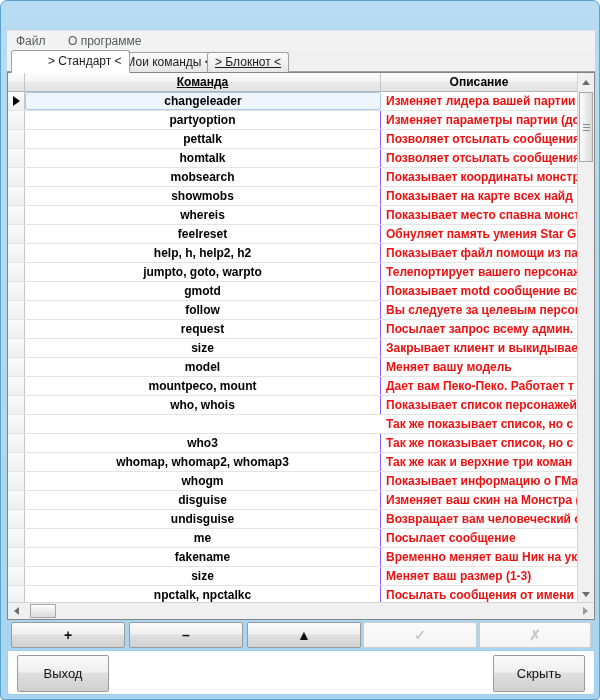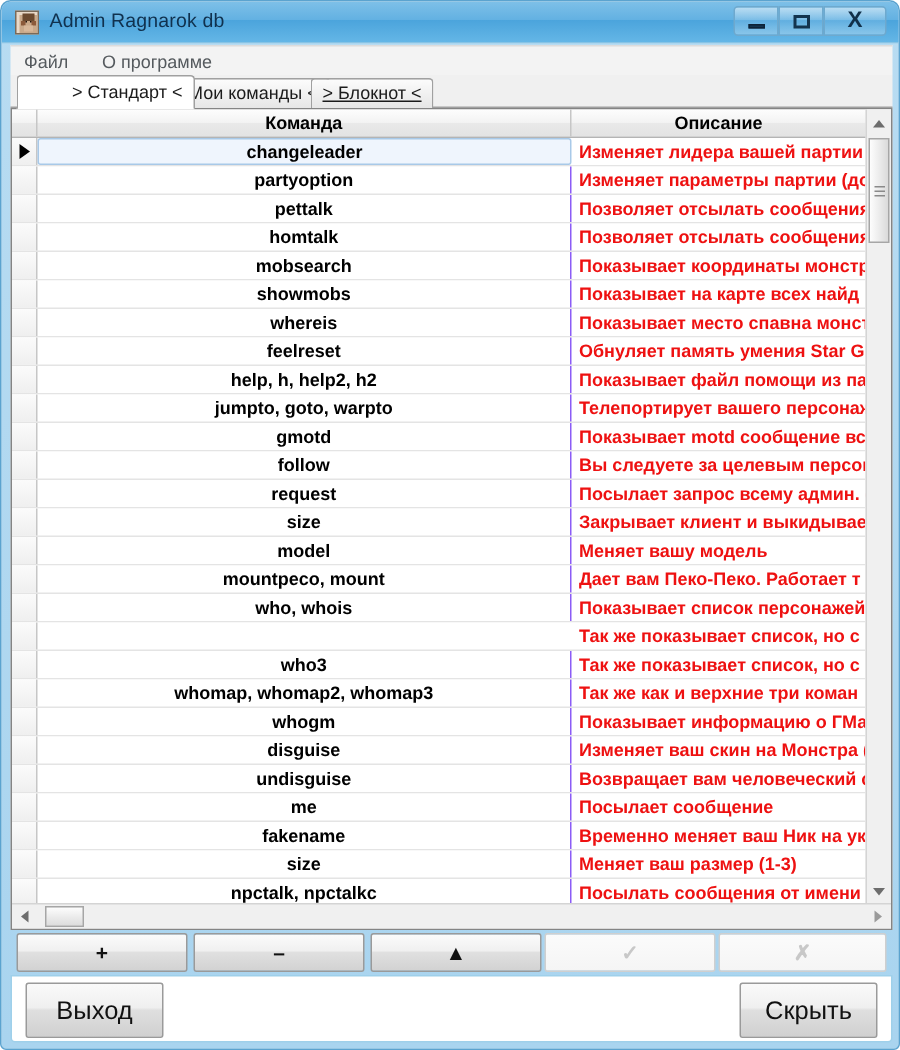--- a/index.html
+++ b/index.html
@@ -197,21 +197,21 @@
     font-weight: bold;
     color: #000000;
     text-align: center;
     box-sizing: border-box;
     border-right: 1px solid #c6c6c6;
     overflow: hidden;
     white-space: nowrap;
     cursor: default;
   }
   #hcell-indicator { left: 0; width: 17px; }
-  #hcell-cmd  { left: 17px;  width: 356px; }
+  #hcell-cmd  { left: 17px;  width: 356px; text-decoration: underline; }
   #hcell-desc { left: 373px; width: 196px; border-right: none; }
 
   
   #grid-body {
     position: absolute;
     left: 0; top: 19px;
     width: 569px;
     height: 511px;
     overflow: hidden;
     background: #ffffff;
@@ -420,58 +420,36 @@
     border-radius: 0 0 3px 3px;
   }
   .bigbtn {
     position: absolute;
     top: 4px;
     height: 37px;
     box-sizing: border-box;
     background: linear-gradient(to bottom, #fafafa 0%, #efefef 45%, #dfdfdf 50%, #d0d0d0 100%);
     border: 1px solid #9a9a9a;
     border-radius: 2px;
-    font-size: 17px;
+    font-size: 13px;
     color: #111111;
     text-align: center;
     line-height: 35px;
     cursor: default;
     white-space: nowrap;
   }
   #btn-exit { left: 9px;  width: 92px; }
   #btn-hide { left: 485px; width: 92px; }
 </style>
 </head>
 <body>
 
 <div id="window">
   <div id="frame-inner"></div>
 
-  <div id="titlebar">
-    <div id="title-icon">
-      <span class="px" style="left:2px;top:2px;width:12px;height:12px;background:#c9a98a;"></span>
-      <span class="px" style="left:4px;top:1px;width:8px;height:5px;background:#6b4a2f;"></span>
-      <span class="px" style="left:3px;top:6px;width:3px;height:3px;background:#8b5a3a;"></span>
-      <span class="px" style="left:10px;top:6px;width:3px;height:3px;background:#8b5a3a;"></span>
-      <span class="px" style="left:5px;top:9px;width:6px;height:4px;background:#d8b89a;"></span>
-      <span class="px" style="left:6px;top:6px;width:1px;height:1px;background:#20150c;"></span>
-      <span class="px" style="left:9px;top:6px;width:1px;height:1px;background:#20150c;"></span>
-    </div>
-    <div id="title-text">Admin Ragnarok db</div>
-
-    <div class="wbtn" id="btn-min">
-      <span class="glyph"></span>
-    </div>
-    <div class="wbtn" id="btn-max">
-      <span class="glyph"></span>
-    </div>
-    <div class="wbtn" id="btn-close">
-      <span class="glyph">X</span>
-    </div>
-  </div>
 
   <div id="menubar">
     <div class="menu-item" style="left:4px;">Файл</div>
     <div class="menu-item" style="left:56px;">О программе</div>
   </div>
 
   <div id="tabstrip">
     <div class="tab active" style="left:4px;">&gt; Стандарт &lt;</div>
     <div class="tab" style="left:100px;">&gt; Мои команды &lt;</div>
     <div class="tab" style="left:200px;text-decoration:underline;">&gt; Блокнот &lt;</div>

